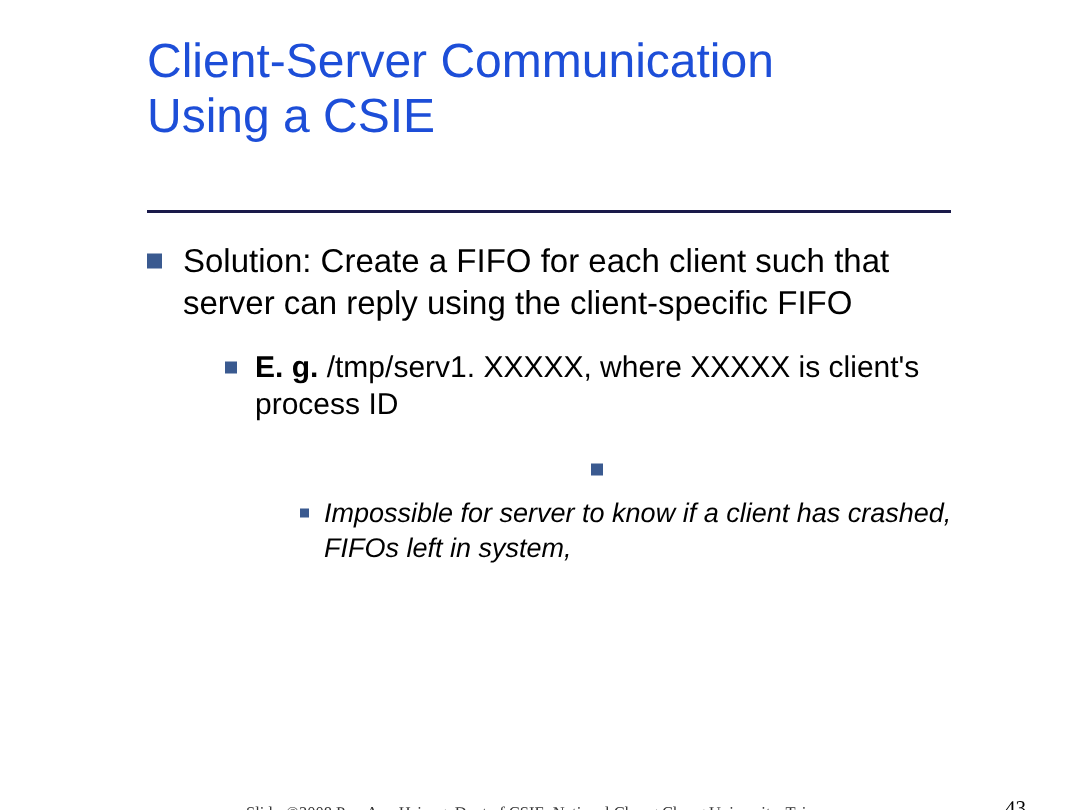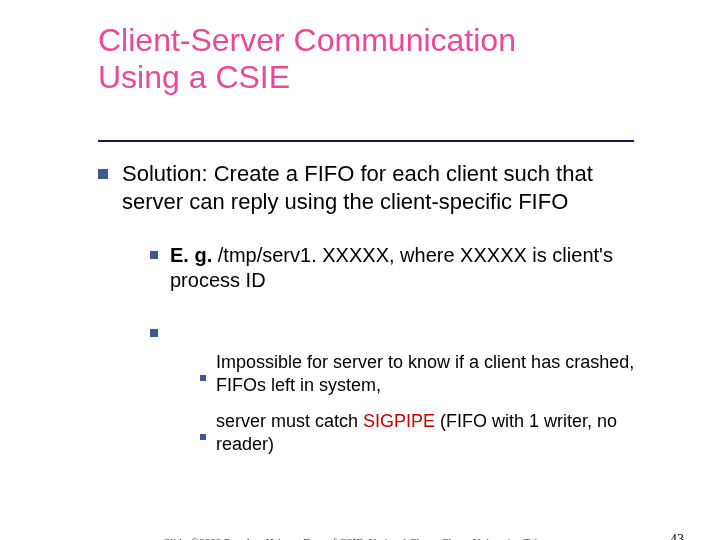--- a/index.html
+++ b/index.html
@@ -15,21 +15,21 @@
     width: 720px;
     height: 540px;
     position: relative;
     padding: 0;
   }
   .title {
     font-size: 32px;
     font-weight: 400;
     line-height: 1.15;
     margin: 22px 0 16px 98px;
-    color: #ec4899;
+    color: #1d4ed8;
     font-family: Verdana, Geneva, sans-serif;
   }
   .rule {
     position: absolute;
     top: 118px;
     left: 98px;
     width: 536px;
     height: 2px;
     background: #1a1a4a;
   }
@@ -70,32 +70,34 @@
   }
   .txt-l1 {
     font-size: 22px;
     line-height: 1.25;
     font-family: Verdana, Geneva, sans-serif;
   }
   .bullet-l2 {
     display: flex;
     align-items: flex-start;
     margin-left: 52px;
-    margin-top: 28px;
+    margin-top: 18px;
     margin-bottom: 8px;
+    justify-content: center;
   }
   .txt-l2 {
     font-size: 20px;
     line-height: 1.25;
   }
   .bullet-l3 {
     display: flex;
-    align-items: center;
+    align-items: flex-start;
     margin-left: 102px;
     margin-top: 14px;
+    font-style: italic;
   }
   .txt-l3 {
     font-size: 18px;
     line-height: 1.25;
   }
   .red { color: #c00000; }
   .bold { font-weight: bold; }
   .footer {
     position: absolute;
     bottom: 14px;
@@ -142,24 +144,18 @@
 
     <div class="bullet-l2">
       <div class="sq-sm"></div>
     </div>
 
     <div class="bullet-l3">
       <div class="sq-xs"></div>
       <div class="txt-l3">Impossible for server to know if a client has crashed, FIFOs left in system,</div>
     </div>
 
-    <div class="bullet-l3">
-      <div class="sq-xs"></div>
-      <div class="txt-l3">
-        <span>server must catch </span><span class="red">SIGPIPE</span><span> (FIFO with 1 writer, no reader)</span>
-      </div>
-    </div>
 
   </div>
 
   <div class="footer">Slides©2008 Pao-Ann Hsiung, Dept of CSIE, National Chung Cheng University, Taiwan</div>
   <div class="pagenum">43</div>
 </div>
 
 </body></html>

